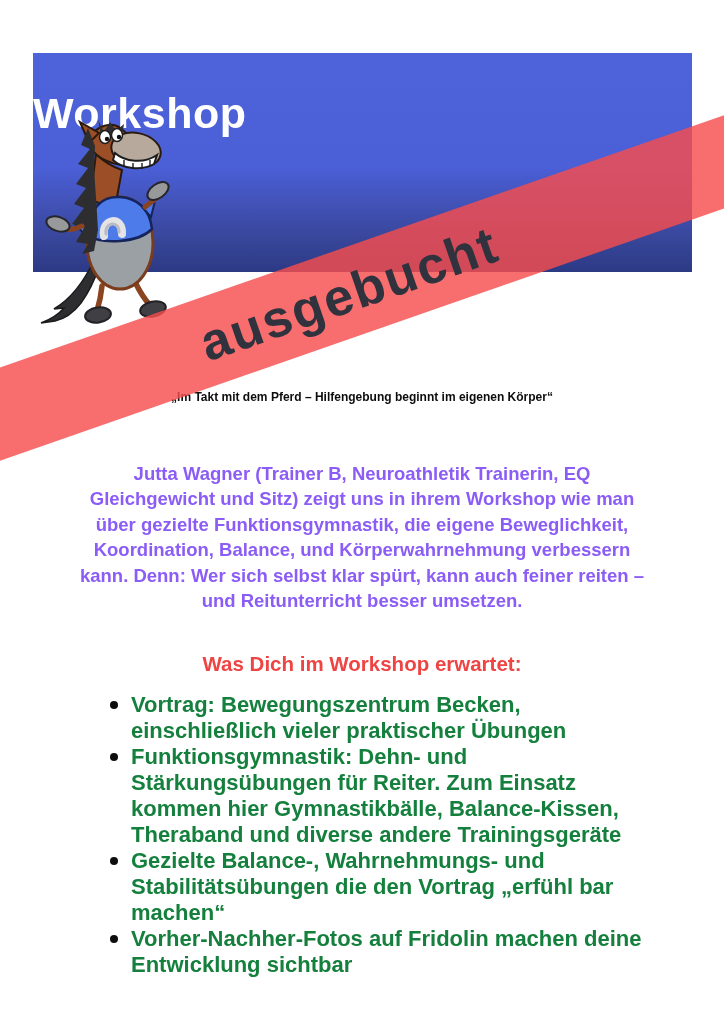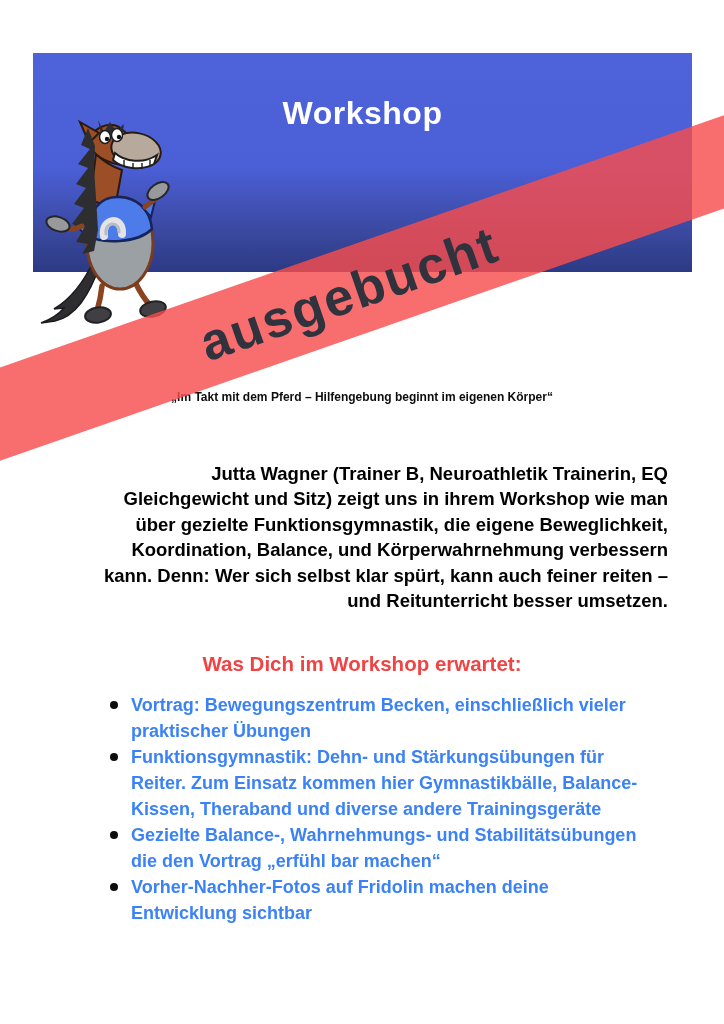--- a/index.html
+++ b/index.html
@@ -5,53 +5,53 @@
   html,body{margin:0;padding:0;background:#ffffff;}
   .page{
     position:relative;width:724px;height:1024px;background:#ffffff;overflow:hidden;
     font-family:"Liberation Sans",sans-serif;
   }
   .banner{
     position:absolute;left:33px;top:53px;width:659px;height:219px;z-index:1;
     background:linear-gradient(180deg,#4e62da 0%,#4b5fd7 52%,#3a489f 82%,#2c3a84 100%);
   }
   .banner-title{
-    position:absolute;left:0;right:0;top:40px;text-align:center;
-    color:#ffffff;font-weight:bold;font-size:32px;line-height:41px;letter-spacing:0.5px;
+    position:absolute;left:0;right:0;top:40px;
+    color:#ffffff;font-weight:bold;font-size:43px;line-height:41px;letter-spacing:0.5px;
   }
   .mascot{position:absolute;left:32px;top:112px;width:145px;height:220px;z-index:2;}
   .ribbon{
     position:absolute;left:-188px;top:244px;width:1100px;height:88px;z-index:3;
     transform:rotate(-19.2deg);
     background:rgba(246,77,77,0.82);
     display:flex;align-items:center;justify-content:center;
   }
   .ribbon-text{
     font-size:52px;font-weight:bold;color:#30333e;letter-spacing:2px;
     transform:translate(-14px,1px);white-space:nowrap;
   }
   .subtitle{
     position:absolute;top:390px;left:0;width:724px;text-align:center;z-index:1;
     font-weight:bold;font-size:12px;color:#0d0d0d;
   }
   .intro{
-    position:absolute;top:461px;left:84px;width:584px;text-align:right;z-index:1;
-    font-weight:bold;font-size:18.5px;line-height:25.4px;color:#000000;
+    position:absolute;top:461px;left:70px;width:584px;text-align:center;z-index:1;
+    font-weight:bold;font-size:18.5px;line-height:25.4px;color:#8b5cf6;
   }
   .section-heading{
     position:absolute;top:652px;left:0;width:724px;text-align:center;z-index:1;
     font-weight:bold;font-size:20.5px;color:#ef4444;
   }
   .bullets{
     position:absolute;top:692px;left:104px;width:548px;z-index:1;
     margin:0;padding:0;list-style:none;
   }
   .bullets li{
     position:relative;padding-left:27px;
-    font-weight:bold;font-size:18px;line-height:26px;color:#3b82f6;
+    font-weight:bold;font-size:22px;line-height:26px;color:#15803d;
   }
   .bullets li::before{
     content:"";position:absolute;left:6px;top:9px;width:8px;height:8px;
     border-radius:50%;background:#0d0d0d;
   }
 </style>
 </head>
 <body>
 
 <div class="page">

